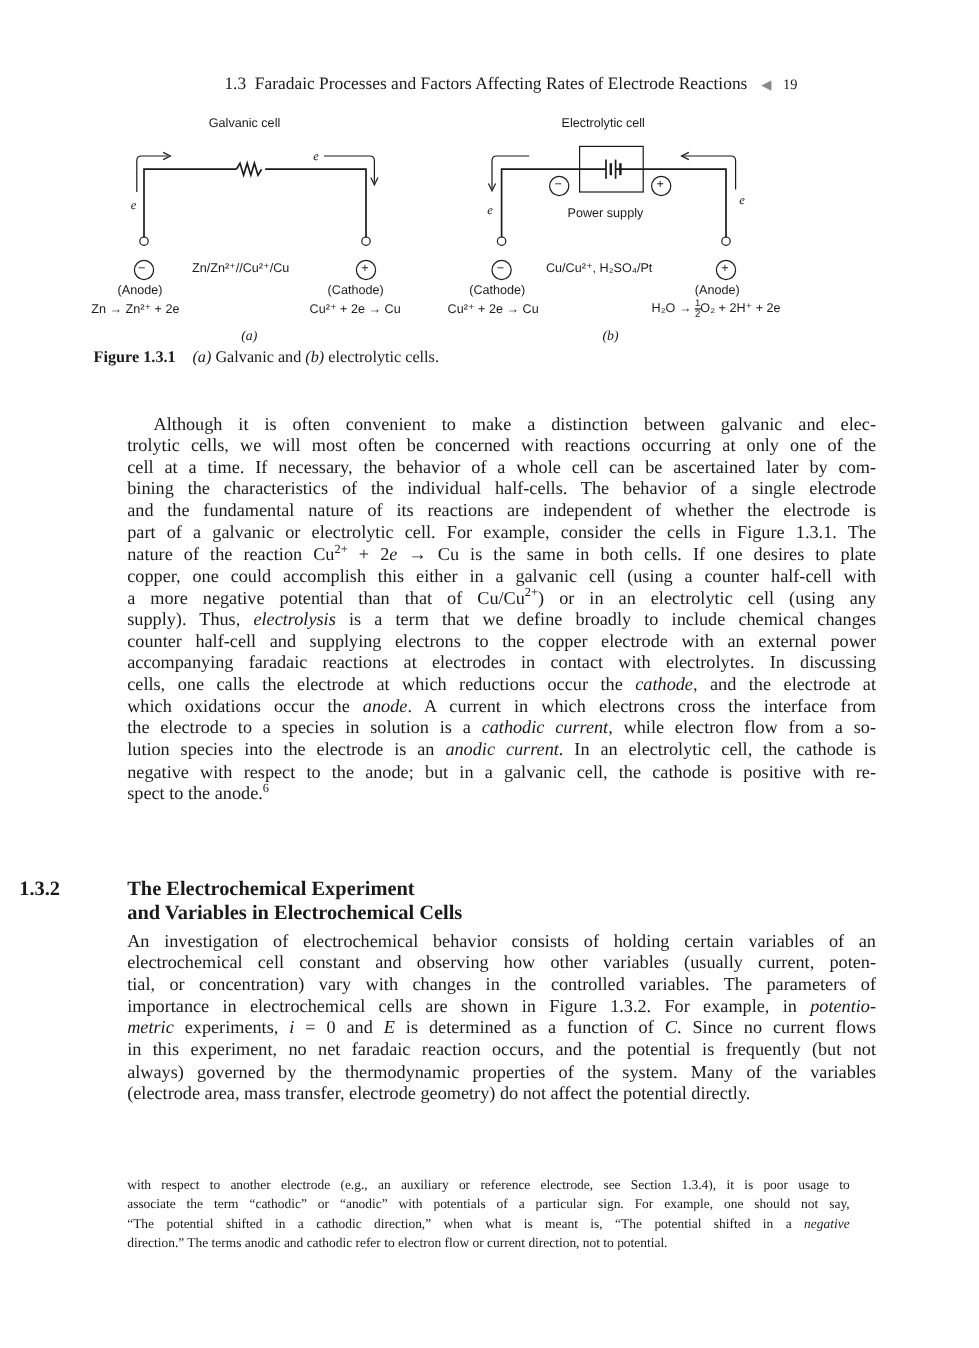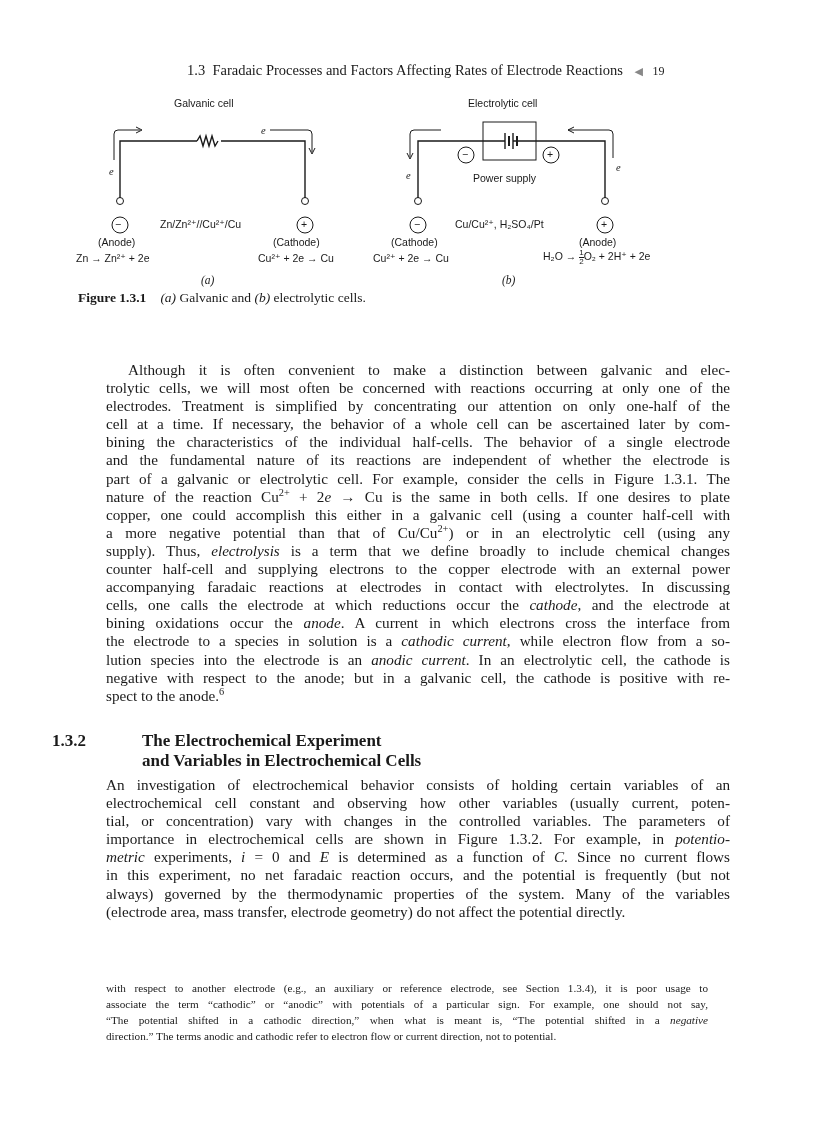--- a/index.html
+++ b/index.html
@@ -10,21 +10,21 @@
   .running-head .pg { font-weight: normal; font-size: 12px; margin-left: 6px; }
   .running-head .tri { color: #888; font-size: 11px; margin-left: 8px; }
   .sans { font-family: "Liberation Sans", "DejaVu Sans", sans-serif; }
   .fig-label { font-size: 10.5px; white-space: nowrap; }
   .fig-sub { font-size: 11.5px; font-style: italic; }
   .caption { left: 78px; top: 290px; font-size: 13.5px; white-space: nowrap; }
   .caption b { font-weight: bold; margin-right: 14px; }
   .body-text { left: 106px; width: 624px; font-size: 15.2px; line-height: 18.1px; text-align: justify; }
   .line { display: block; text-align: justify; text-align-last: justify; white-space: nowrap; }
   .line.last { text-align-last: left; }
-  .section-head { left: 16px; top: 731px; font-size: 17px; font-weight: bold; line-height: 20px; margin-left: 36px; }
+  .section-head { left: 16px; top: 731px; font-size: 17px; font-weight: bold; line-height: 20px; }
   .section-head .num { display: inline-block; width: 90px; }
   .section-head .t2 { padding-left: 90px; }
   .footnote { left: 106px; top: 980px; width: 602px; font-size: 11.2px; line-height: 16px; }
   .footnote .line { text-align-last: justify; }
   .footnote .line.last { text-align-last: left; }
   sup { font-size: 0.68em; line-height: 0; }
   .frac { display: inline-block; vertical-align: middle; text-align: center; font-size: 8px; line-height: 8px; }
   .frac span { display: block; }
   .frac .num { border-bottom: 1px solid #1a1a1a; }
 </style>
@@ -107,35 +107,34 @@
     <span>H₂O → </span><span class="frac"><span class="num">1</span><span>2</span></span><span>O₂ + 2H⁺ + 2e</span>
   </div>
   <div class="abs fig-sub" style="left:502px;top:274px;">(b)</div>
 </div>
 
 <div class="abs caption">
   <b>Figure 1.3.1</b><i>(a)</i><span> Galvanic and </span><i>(b)</i><span> electrolytic cells.</span>
 </div>
 
 <div class="abs body-text" style="top:345px;">
-  <span class="line" style="padding-left:22px;margin-top:16px;">Although it is often convenient to make a distinction between galvanic and elec-</span>
+  <span class="line" style="padding-left:22px;">Although it is often convenient to make a distinction between galvanic and elec-</span>
   <span class="line">trolytic cells, we will most often be concerned with reactions occurring at only one of the</span>
-  <span class="line">electrodes. Treatment is simplified by concentrating our attention on only one-half of the</span>
   <span class="line">cell at a time. If necessary, the behavior of a whole cell can be ascertained later by com-</span>
   <span class="line">bining the characteristics of the individual half-cells. The behavior of a single electrode</span>
   <span class="line">and the fundamental nature of its reactions are independent of whether the electrode is</span>
   <span class="line">part of a galvanic or electrolytic cell. For example, consider the cells in Figure 1.3.1. The</span>
   <span class="line"><span>nature of the reaction Cu</span><sup>2+</sup><span> + 2</span><i>e</i><span> → Cu is the same in both cells. If one desires to plate</span></span>
   <span class="line">copper, one could accomplish this either in a galvanic cell (using a counter half-cell with</span>
   <span class="line"><span>a more negative potential than that of Cu/Cu</span><sup>2+</sup><span>) or in an electrolytic cell (using any</span></span>
   <span class="line"><span>supply). Thus, </span><i>electrolysis</i><span> is a term that we define broadly to include chemical changes</span></span>
   <span class="line">counter half-cell and supplying electrons to the copper electrode with an external power</span>
   <span class="line">accompanying faradaic reactions at electrodes in contact with electrolytes. In discussing</span>
   <span class="line"><span>cells, one calls the electrode at which reductions occur the </span><i>cathode</i><span>, and the electrode at</span></span>
-  <span class="line"><span>bining oxidations occur the </span><i>anode</i><span>. A current in which electrons cross the interface from</span></span>
+  <span class="line"><span>which oxidations occur the </span><i>anode</i><span>. A current in which electrons cross the interface from</span></span>
   <span class="line"><span>the electrode to a species in solution is a </span><i>cathodic current</i><span>, while electron flow from a so-</span></span>
   <span class="line"><span>lution species into the electrode is an </span><i>anodic current</i><span>. In an electrolytic cell, the cathode is</span></span>
   <span class="line">negative with respect to the anode; but in a galvanic cell, the cathode is positive with re-</span>
   <span class="line last"><span>spect to the anode.</span><sup>6</sup></span>
 </div>
 
 <div class="abs section-head">
   <div><span class="num">1.3.2</span><span>The Electrochemical Experiment</span></div>
   <div class="t2">and Variables in Electrochemical Cells</div>
 </div>

